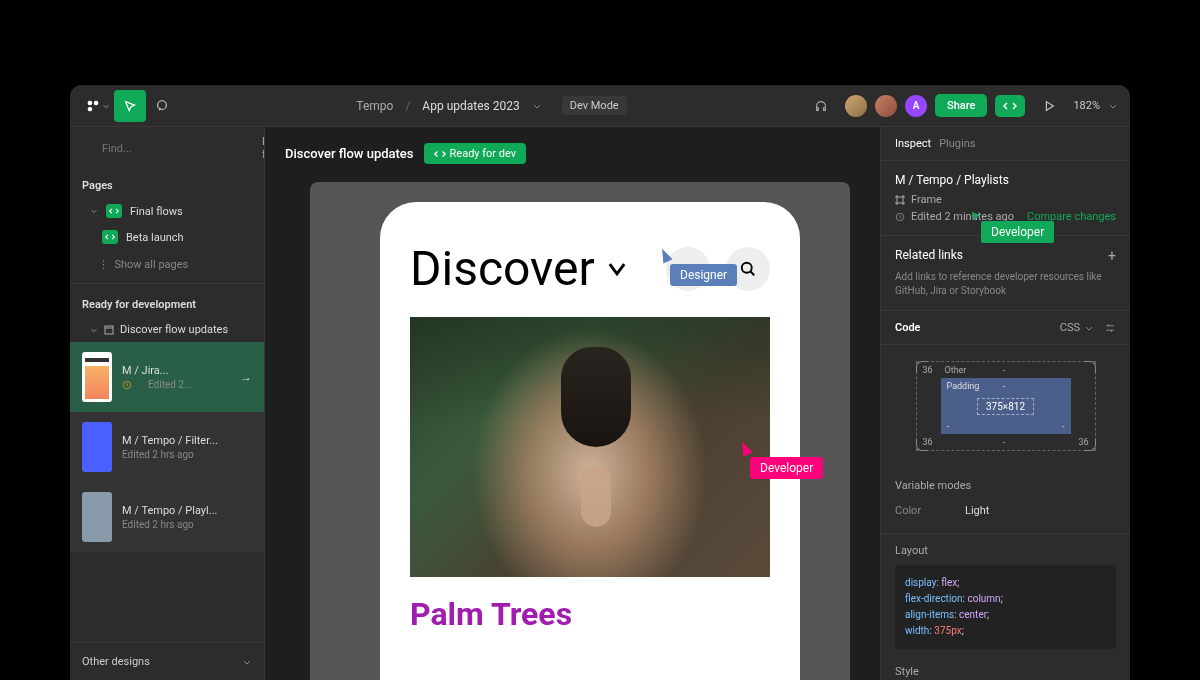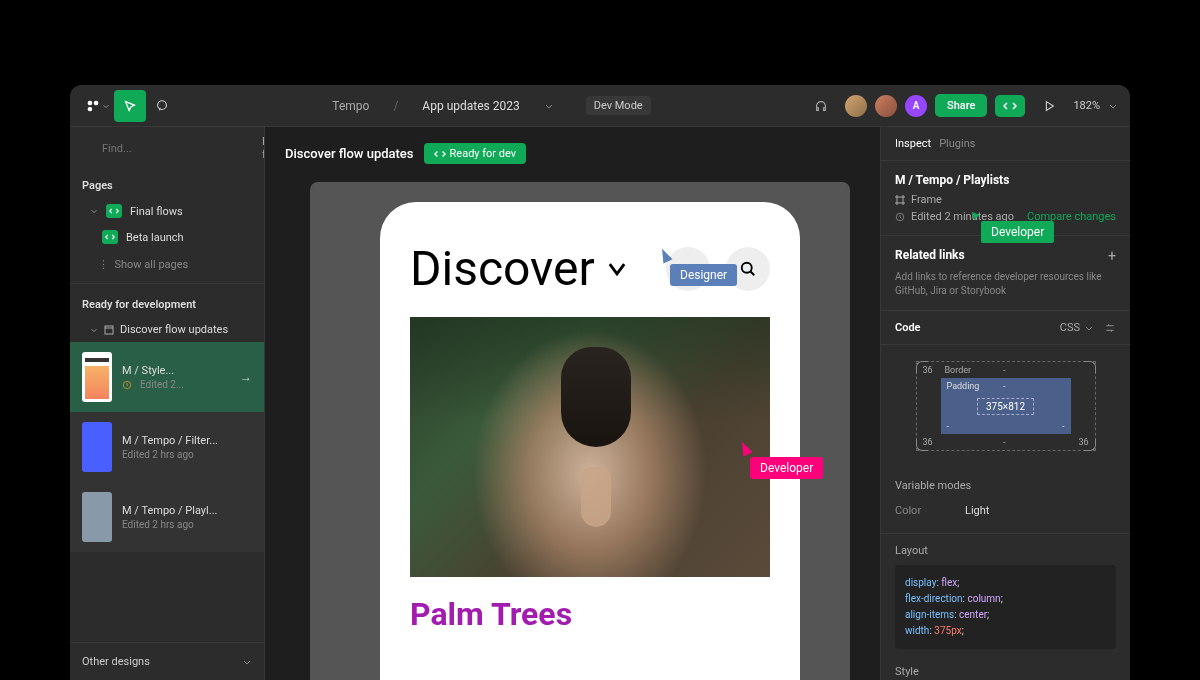--- a/index.html
+++ b/index.html
@@ -3,21 +3,21 @@
 <meta charset="utf-8">
 <style>
 *{margin:0;padding:0;box-sizing:border-box;font-family:-apple-system,BlinkMacSystemFont,"Segoe UI",Roboto,sans-serif}
 body{background:#000;width:1200px;height:680px;overflow:hidden;position:relative}
 .app{position:absolute;top:85px;left:70px;right:70px;bottom:0;background:#2c2c2c;border-radius:12px 12px 0 0;overflow:hidden;display:flex;flex-direction:column}
 .topbar{height:42px;background:#2c2c2c;display:flex;align-items:center;padding:0 12px;border-bottom:1px solid #383838}
 .topbar-left{display:flex;align-items:center;gap:0}
 .icon-btn{width:32px;height:32px;display:flex;align-items:center;justify-content:center;border-radius:4px;cursor:pointer;color:#fff}
 .icon-btn.active{background:#0fa958}
 .icon-btn svg{width:14px;height:14px}
-.topbar-center{flex:1;display:flex;align-items:center;justify-content:center;gap:24px;color:#aaa;font-size:12px}
+.topbar-center{flex:1;display:flex;align-items:center;justify-content:center;gap:12px;color:#aaa;font-size:12px}
 .crumb-sep{color:#666}
 .dev-mode-badge{background:#383838;padding:3px 8px;border-radius:4px;font-size:11px;color:#ccc;margin-left:8px}
 .topbar-right{display:flex;align-items:center;gap:8px}
 .avatar{width:22px;height:22px;border-radius:50%;display:flex;align-items:center;justify-content:center;font-size:10px;font-weight:600}
 .avatar.a1{background:linear-gradient(135deg,#d4a574,#8b6f47)}
 .avatar.a2{background:linear-gradient(135deg,#c97f5f,#8b4f3f)}
 .avatar.a3{background:#9747ff;color:#fff}
 .share-btn{background:#0fa958;color:#fff;padding:5px 12px;border-radius:5px;font-size:11px;font-weight:500;cursor:pointer}
 .dev-toggle{background:#0fa958;width:30px;height:22px;border-radius:5px;display:flex;align-items:center;justify-content:center}
 .zoom{color:#ccc;font-size:11px}
@@ -33,21 +33,21 @@
 .divider{height:1px;background:#383838;margin:4px 0}
 .flow-item{padding:6px 12px 6px 20px;color:#ddd;font-size:11px;display:flex;align-items:center;gap:6px;cursor:pointer}
 .card{display:flex;gap:10px;padding:10px 12px;cursor:pointer;align-items:center}
 .card.active{background:#2a5f47}
 .card:not(.active){background:#333}
 .thumb{width:30px;height:50px;background:#fff;border-radius:3px;flex-shrink:0;position:relative;overflow:hidden}
 .thumb.t2{background:#4a5fff}
 .thumb.t3{background:#8899aa}
 .card-text{flex:1;min-width:0}
 .card-title{color:#ddd;font-size:11px;white-space:nowrap;overflow:hidden;text-overflow:ellipsis}
-.card-sub{color:#888;font-size:10px;margin-top:2px;display:flex;align-items:flex-end;gap:8px}
+.card-sub{color:#888;font-size:10px;margin-top:2px;display:flex;align-items:flex-end;gap:16px}
 .card-arrow{color:#ddd;font-size:12px}
 .other-designs{padding:12px;color:#ccc;font-size:11px;display:flex;justify-content:space-between;align-items:center;border-top:1px solid #383838;margin-top:auto}
 .canvas{flex:1;background:#1e1e1e;position:relative;overflow:hidden}
 .canvas-header{position:absolute;top:16px;left:20px;display:flex;align-items:center;gap:10px}
 .canvas-title{color:#fff;font-size:13px;font-weight:500}
 .ready-badge{background:#0fa958;color:#fff;padding:4px 10px;border-radius:4px;font-size:11px;display:flex;align-items:center;gap:4px}
 .frame{position:absolute;top:55px;left:45px;right:30px;bottom:0;background:#555;border-radius:8px 8px 0 0;padding-top:20px}
 .phone{position:absolute;top:20px;left:70px;right:50px;bottom:0;background:#fff;border-radius:36px 36px 0 0;padding:38px 30px 0}
 .discover-row{display:flex;align-items:center;gap:16px}
 .discover-title{font-family:Georgia,serif;font-size:48px;font-weight:400;flex:1;display:flex;align-items:center;gap:10px}
@@ -60,21 +60,21 @@
 .cursor-tag::before{content:"";position:absolute;top:-16px;left:-10px;width:0;height:0;border-left:5px solid transparent;border-right:5px solid transparent;border-bottom:14px solid currentColor;transform:rotate(-25deg)}
 .cursor-designer{background:#5b7fb8;top:82px;left:360px}
 .cursor-designer::before{color:#5b7fb8}
 .cursor-dev{background:#ff007a;top:275px;left:440px}
 .cursor-dev::before{color:#ff007a}
 .right-panel{width:250px;background:#2c2c2c;border-left:1px solid #383838;overflow-y:auto;color:#ccc;font-size:11px}
 .tabs{display:flex;gap:8px;padding:10px 14px;border-bottom:1px solid #383838}
 .tab{color:#888;cursor:pointer}
 .tab.active{color:#fff}
 .rp-section{padding:12px 14px;border-bottom:1px solid #383838}
-.rp-title{color:#fff;font-size:12px;font-weight:700;margin-bottom:6px}
+.rp-title{color:#fff;font-size:12px;font-weight:400;margin-bottom:6px}
 .rp-row{display:flex;align-items:center;gap:6px;color:#aaa;font-size:11px;margin-top:4px}
 .compare-link{color:#0fa958;margin-left:auto;font-size:11px;cursor:pointer}
 .dev-tag{position:absolute;background:#0fa958;color:#fff;padding:4px 10px;font-size:12px;border-radius:2px}
 .add-icon{margin-left:auto;color:#aaa;cursor:pointer;font-size:14px}
 .rp-desc{color:#888;font-size:10px;line-height:1.4;margin-top:6px}
 .code-header{display:flex;align-items:center;padding:10px 14px;border-bottom:1px solid #383838}
 .code-lang{margin-left:auto;color:#aaa;font-size:11px;display:flex;align-items:center;gap:4px}
 .box-model{padding:16px 14px;display:flex;justify-content:center}
 .bm-outer{width:180px;height:90px;border:1px dashed #666;position:relative;display:flex;align-items:center;justify-content:center}
 .bm-label{position:absolute;top:3px;left:28px;font-size:9px;color:#aaa}
@@ -204,21 +204,21 @@
             <path d="M1 3h8"></path>
           </svg>
         <span>Discover flow updates</span>
       </div>
       <div class="card active">
         <div class="thumb">
             <div style="position:absolute;top:6px;left:3px;right:3px;height:4px;background:#333"></div>
             <div style="position:absolute;top:14px;left:3px;right:3px;bottom:3px;background:linear-gradient(#f7b267,#f4845f)"></div>
           </div>
         <div class="card-text">
-          <div class="card-title">M / Style...</div>
+          <div class="card-title">M / Jira...</div>
           <div class="card-sub">
               <svg width="10" height="10" viewBox="0 0 16 16" fill="none" stroke="#f5a623">
                 <circle cx="8" cy="8" r="6"></circle>
                 <path d="M8 5v3l2 2"></path>
               </svg>
               <span>Edited 2...</span>
             </div>
         </div>
         <span class="card-arrow">→</span>
       </div>
@@ -328,21 +328,21 @@
             </svg>
           </div>
       </div>
       <div class="box-model">
         <div class="bm-outer">
           <div class="corner tl2"></div>
             <div class="corner tr2"></div>
             <div class="corner bl2"></div>
             <div class="corner br2"></div>
           <span class="bm-num tl">36</span>
-          <span class="bm-label">Border</span>
+          <span class="bm-label">Other</span>
           <span class="bm-num" style="top:3px;right:50%">-</span>
           <span class="bm-num bl">36</span>
           <span class="bm-num br">36</span>
           <span class="bm-num" style="bottom:3px;right:50%">-</span>
           <div class="bm-inner">
             <span class="bm-inner-label">Padding</span>
             <span class="bm-num" style="top:3px;right:50%;color:#ddd">-</span>
             <div class="bm-core">375×812</div>
             <span class="bm-num" style="bottom:3px;left:6px;color:#ddd">-</span>
             <span class="bm-num" style="bottom:3px;right:6px;color:#ddd">-</span>

